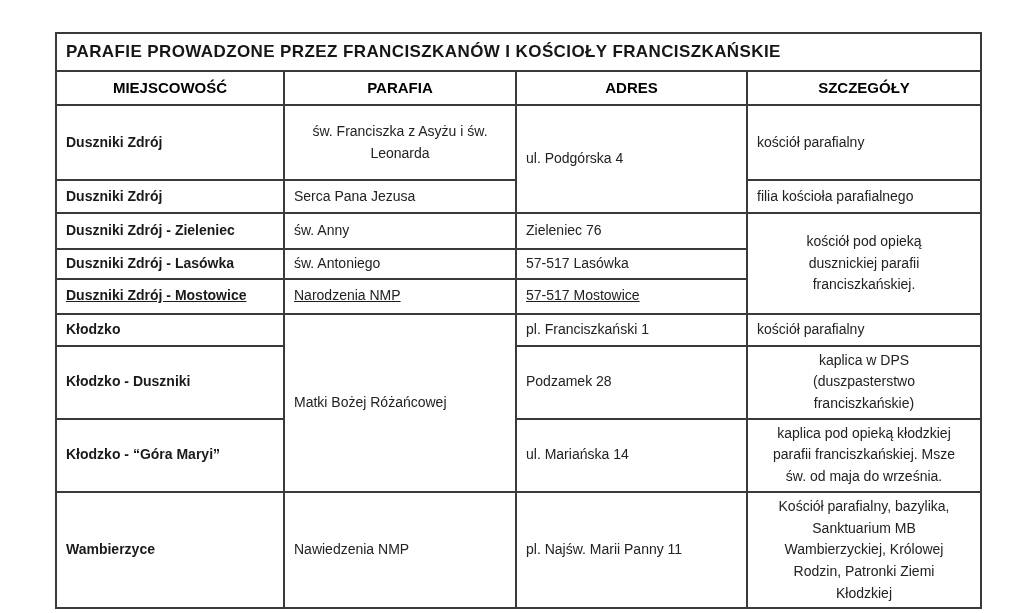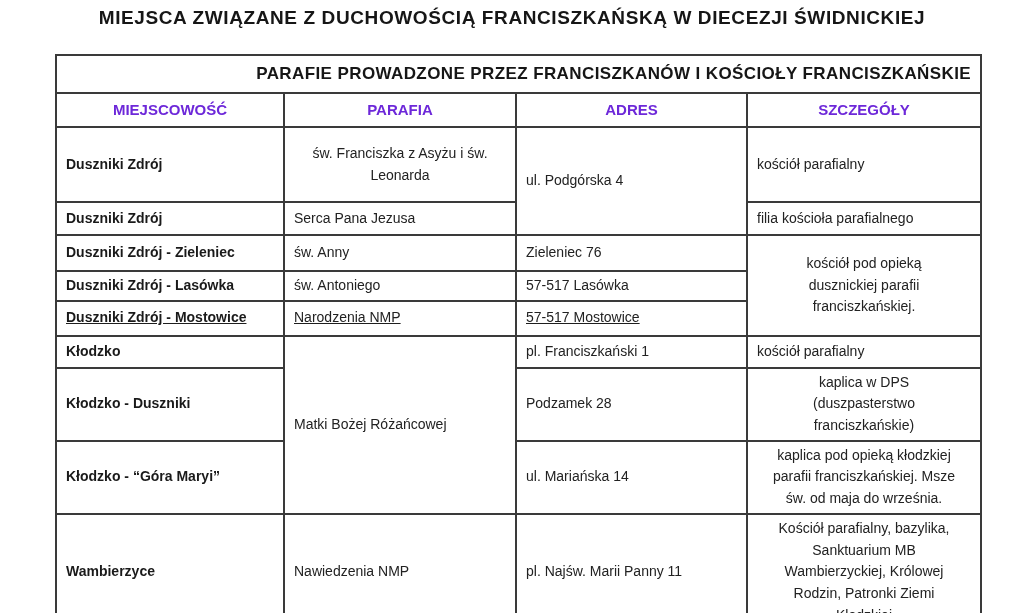--- a/index.html
+++ b/index.html
@@ -41,49 +41,48 @@
     font-size: 14px;
     line-height: 1.55;
     padding: 3px 9px;
     text-align: left;
     color: #222222;
   }
   th.banner {
     font-size: 17px;
     font-weight: 800;
     letter-spacing: 0.4px;
-    text-align: right;
+    text-align: left;
     height: 38px;
     color: #161616;
   }
   th.colhead {
     font-size: 15px;
     font-weight: 800;
     text-align: center;
     height: 34px;
-    color: #6d28d9;
+    color: #000000;
   }
   td.place { font-weight: bold; color: #1a1a1a; }
   td.multiline { white-space: pre-line; text-align: center; }
   tr.r1 { height: 75px; }
   tr.r2 { height: 33px; }
   tr.r3 { height: 36px; }
   tr.r4 { height: 24px; }
   tr.r5 { height: 35px; text-decoration: underline; }
   tr.r6 { height: 32px; }
   tr.r7 { height: 65px; }
   tr.r8 { height: 71px; }
   tr.r9 { height: 100px; }
 </style>
 </head>
 <body>
 
 <div class="page">
 
-  <h1 class="title">MIEJSCA ZWIĄZANE Z DUCHOWOŚCIĄ FRANCISZKAŃSKĄ W DIECEZJI ŚWIDNICKIEJ</h1>
 
   <table class="parishes">
     <colgroup>
       <col style="width:228px">
       <col style="width:232px">
       <col style="width:231px">
       <col style="width:234px">
     </colgroup>
 
     <tbody>

